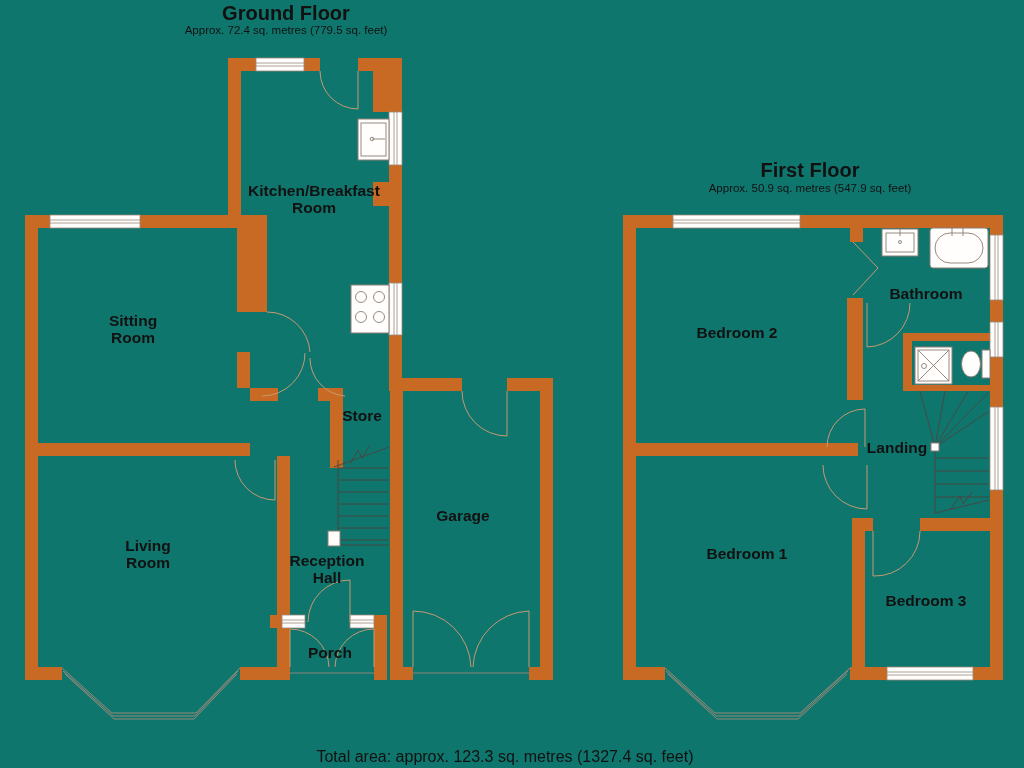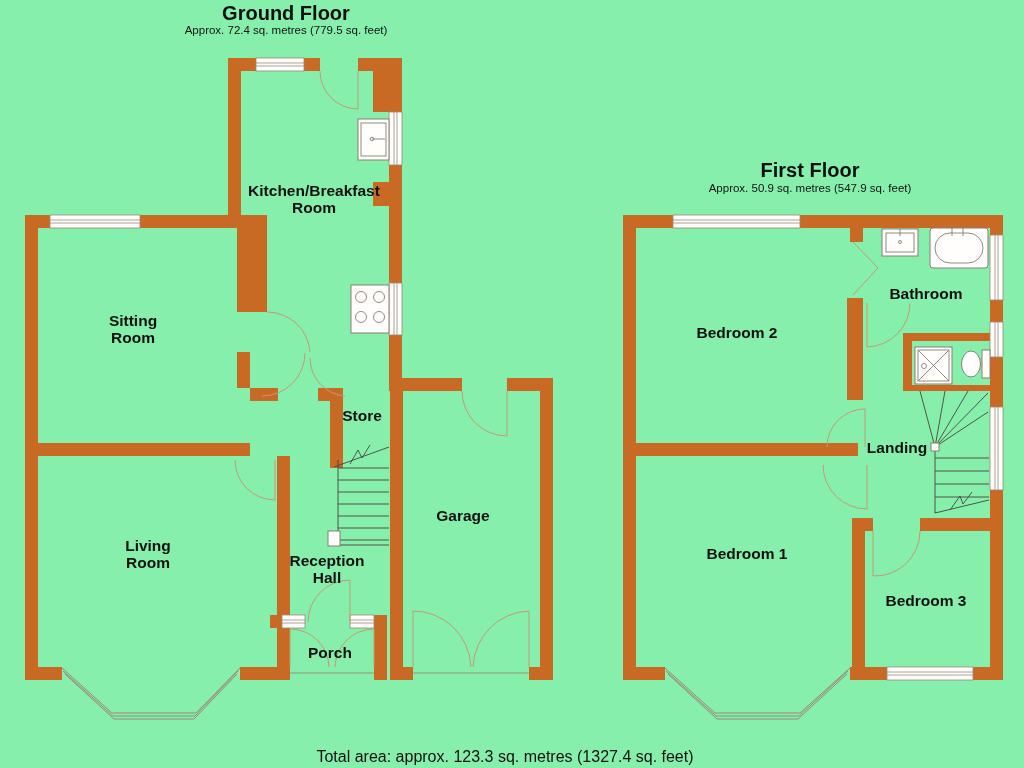--- a/index.html
+++ b/index.html
@@ -1,16 +1,16 @@
 <!DOCTYPE html>
 <html><head>
 <meta charset="utf-8">
 <style>
   html,body{margin:0;padding:0;background:#ffffff;}
-  .canvas-wrap{width:1024px;height:768px;position:relative;background:#86efac;overflow:hidden;}
+  .canvas-wrap{width:1024px;height:768px;position:relative;background:#0f766e;overflow:hidden;}
   svg{display:block;}
   .wall{fill:#C96A24;stroke:none;}
   .win-rect{fill:#fffefd;stroke:#9a8878;stroke-width:0.8;}
   .win-line{stroke:#9a8878;stroke-width:0.8;}
   .door{stroke:#c49a72;stroke-width:1;fill:none;}
   .stair{stroke:#4a443f;stroke-width:0.9;fill:none;}
   .fix{stroke:#8b7d72;stroke-width:1;fill:#fffefd;}
   .fix2{stroke:#8b7d72;stroke-width:0.9;fill:none;}
   .bay{stroke:#9a8878;stroke-width:1;fill:none;}
   .sill{stroke:#9a8878;stroke-width:0.9;}

